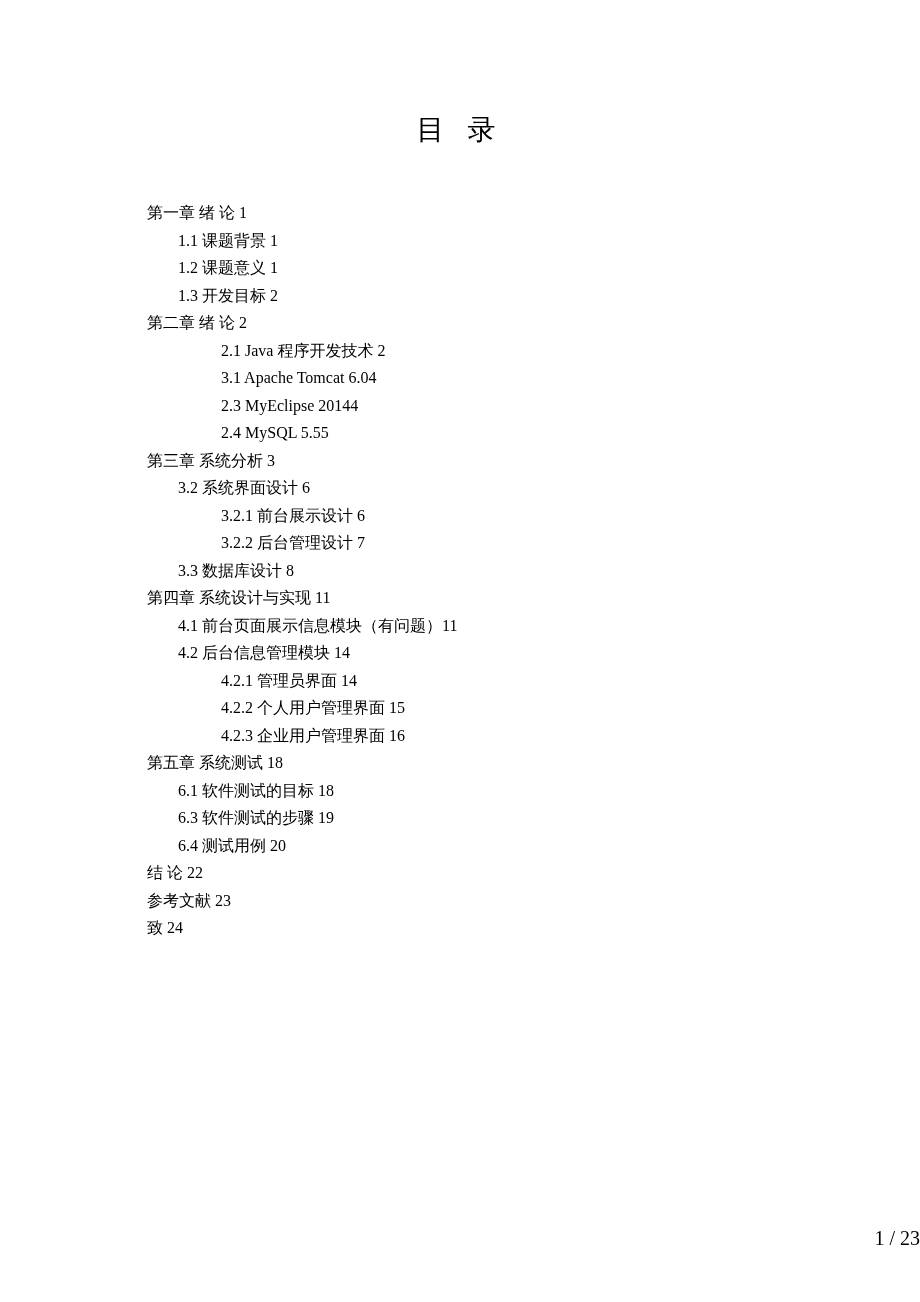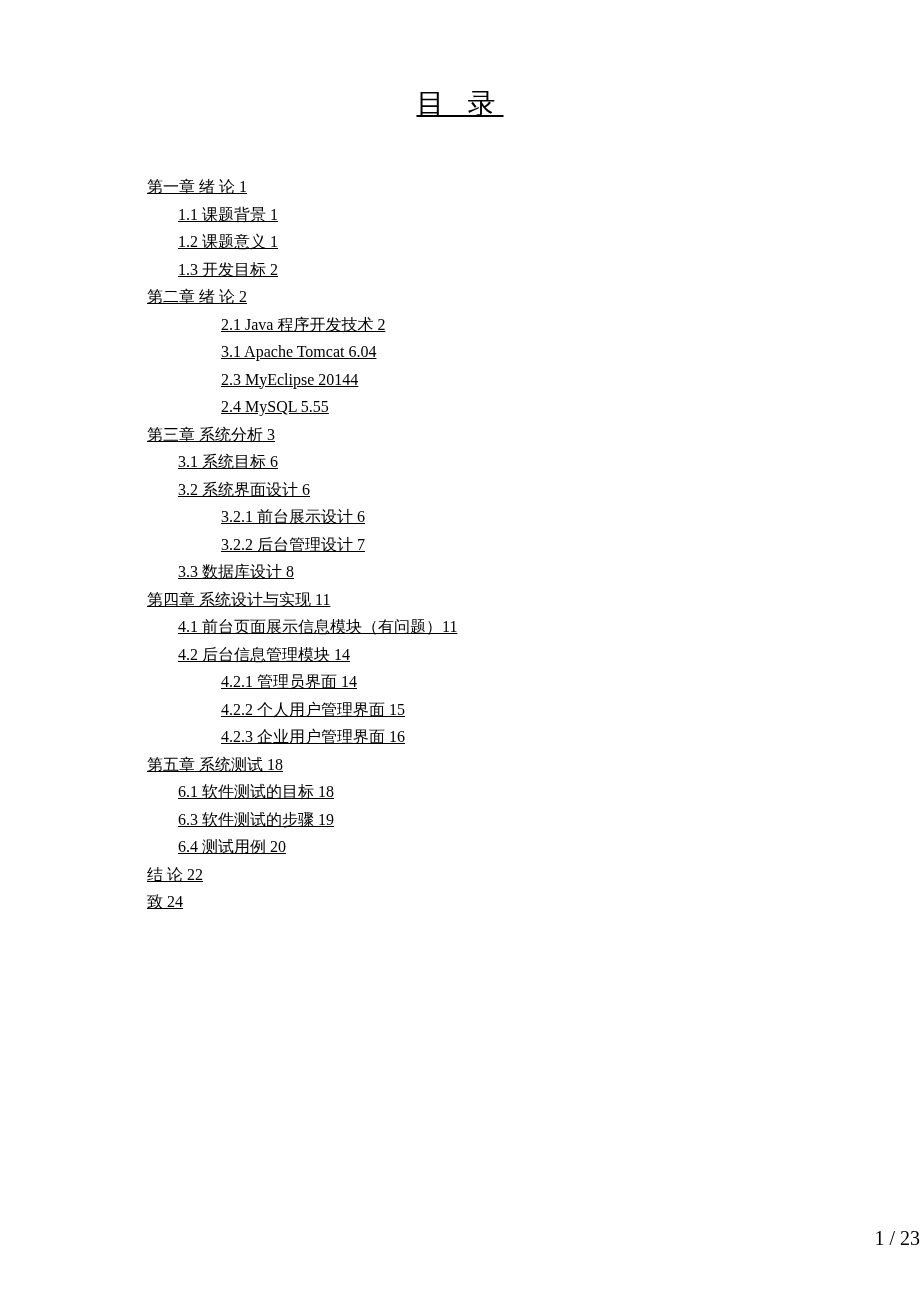--- a/index.html
+++ b/index.html
@@ -5,22 +5,21 @@
     * { margin: 0; padding: 0; box-sizing: border-box; }
     body {
       width: 920px;
       height: 1302px;
       background: #fff;
       font-family: "SimSun", "宋体", serif;
       color: #000;
       position: relative;
     }
     .page {
-      padding: 85px 135px 0 135px;
-      text-decoration: underline;
+      padding: 111px 135px 0 135px;
     }
     .title {
       text-align: center;
       font-size: 28px;
       font-weight: normal;
       letter-spacing: 8px;
       margin-bottom: 50px;
     }
     .toc {
       font-size: 16px;
@@ -48,32 +47,32 @@
       <div class="entry lvl0">第一章 绪 论 1</div>
       <div class="entry lvl1">1.1 课题背景 1</div>
       <div class="entry lvl1">1.2 课题意义 1</div>
       <div class="entry lvl1">1.3 开发目标 2</div>
       <div class="entry lvl0">第二章 绪 论 2</div>
       <div class="entry lvl2">2.1 Java 程序开发技术 2</div>
       <div class="entry lvl2">3.1 Apache Tomcat 6.04</div>
       <div class="entry lvl2">2.3 MyEclipse 20144</div>
       <div class="entry lvl2">2.4 MySQL 5.55</div>
       <div class="entry lvl0">第三章 系统分析 3</div>
-      <div class="entry lvl1">3.1 系统目标 6</div>
       <div class="entry lvl1">3.2 系统界面设计 6</div>
       <div class="entry lvl2">3.2.1 前台展示设计 6</div>
       <div class="entry lvl2">3.2.2 后台管理设计 7</div>
       <div class="entry lvl1">3.3 数据库设计 8</div>
       <div class="entry lvl0">第四章 系统设计与实现 11</div>
       <div class="entry lvl1">4.1 前台页面展示信息模块（有问题）11</div>
       <div class="entry lvl1">4.2 后台信息管理模块 14</div>
       <div class="entry lvl2">4.2.1 管理员界面 14</div>
       <div class="entry lvl2">4.2.2 个人用户管理界面 15</div>
       <div class="entry lvl2">4.2.3 企业用户管理界面 16</div>
       <div class="entry lvl0">第五章 系统测试 18</div>
       <div class="entry lvl1">6.1 软件测试的目标 18</div>
       <div class="entry lvl1">6.3 软件测试的步骤 19</div>
       <div class="entry lvl1">6.4 测试用例 20</div>
       <div class="entry lvl0">结 论 22</div>
+      <div class="entry lvl0">参考文献 23</div>
       <div class="entry lvl0">致 24</div>
     </div>
 </div>
 <div class="footer">1 / 23</div>
 
 </body></html>

